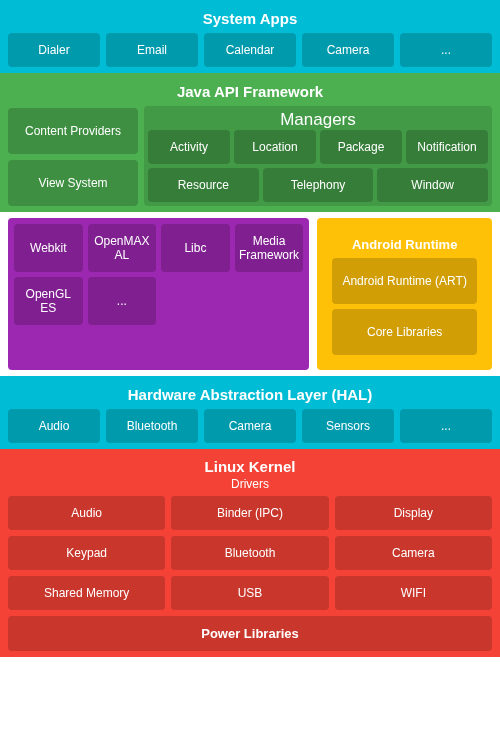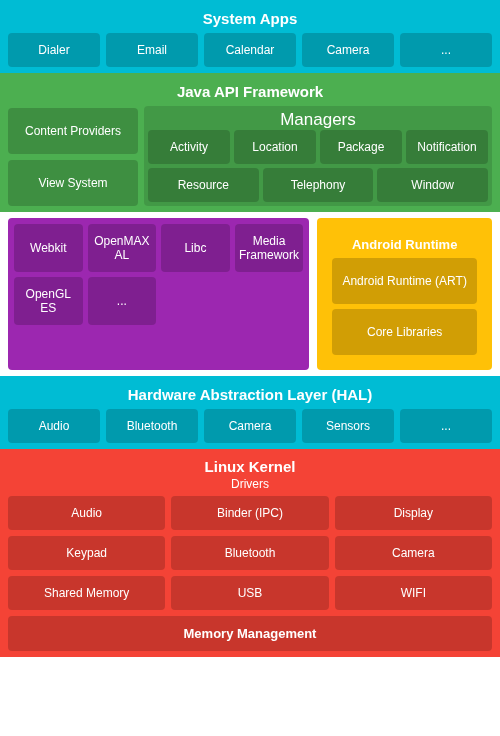--- a/index.html
+++ b/index.html
@@ -235,14 +235,14 @@
     <div class="cell">Audio</div>
     <div class="cell">Binder (IPC)</div>
     <div class="cell">Display</div>
     <div class="cell">Keypad</div>
     <div class="cell">Bluetooth</div>
     <div class="cell">Camera</div>
     <div class="cell">Shared Memory</div>
     <div class="cell">USB</div>
     <div class="cell">WIFI</div>
   </div>
-  <div class="power-mgmt">Memory Management</div>
+  <div class="power-mgmt">Power Libraries</div>
 </div>
 
 </body></html>

